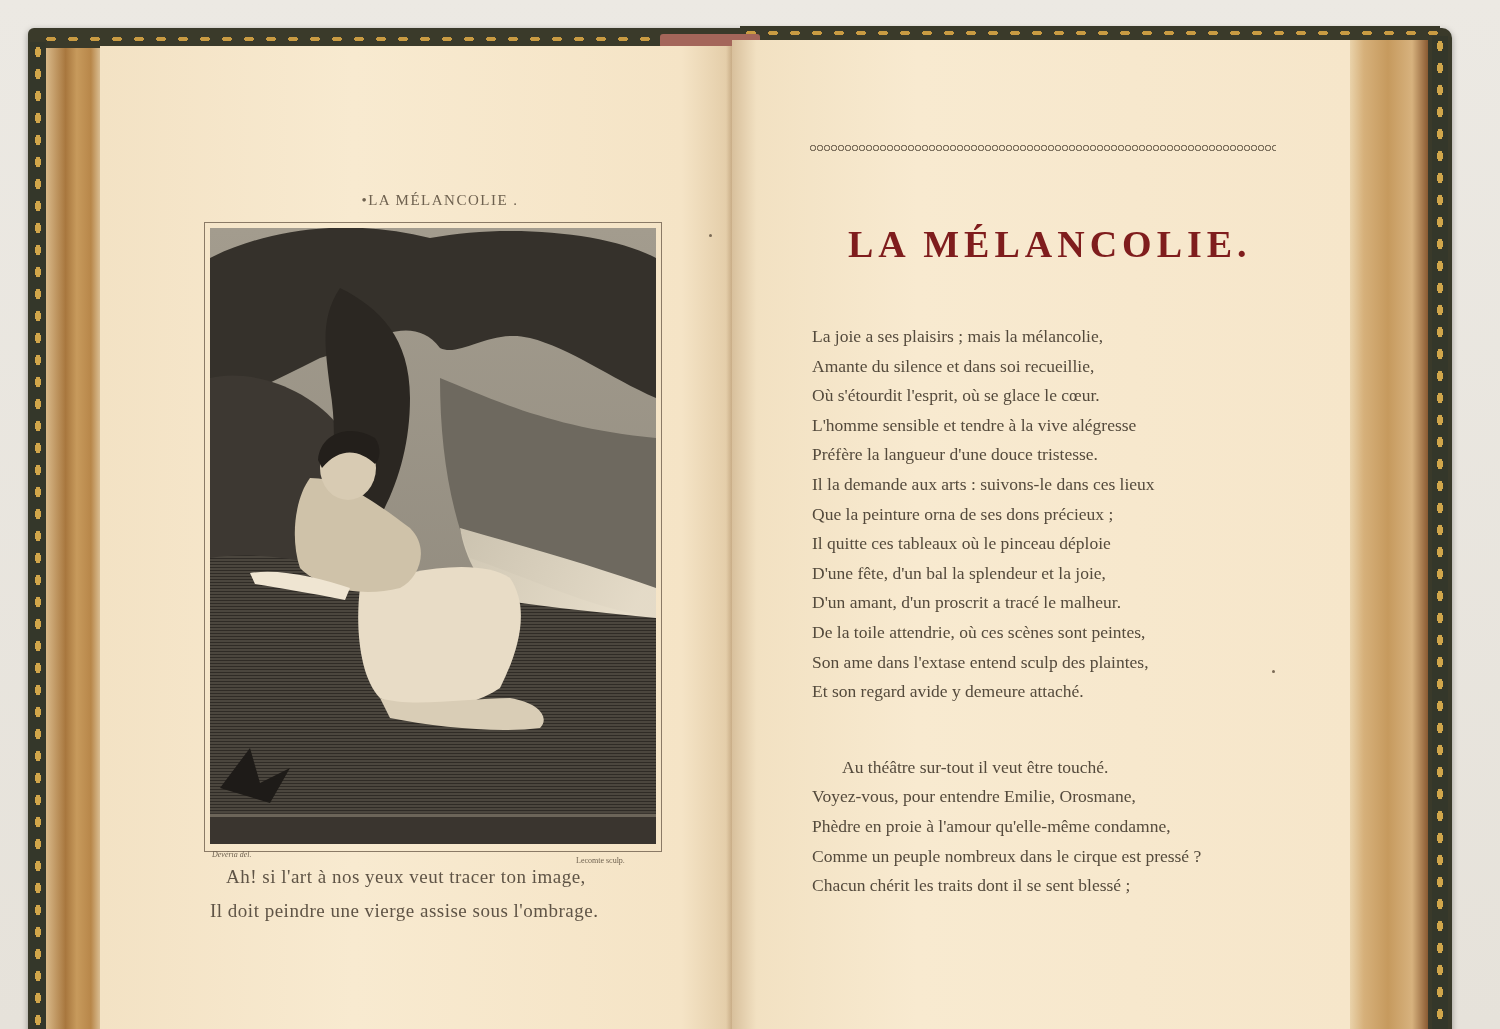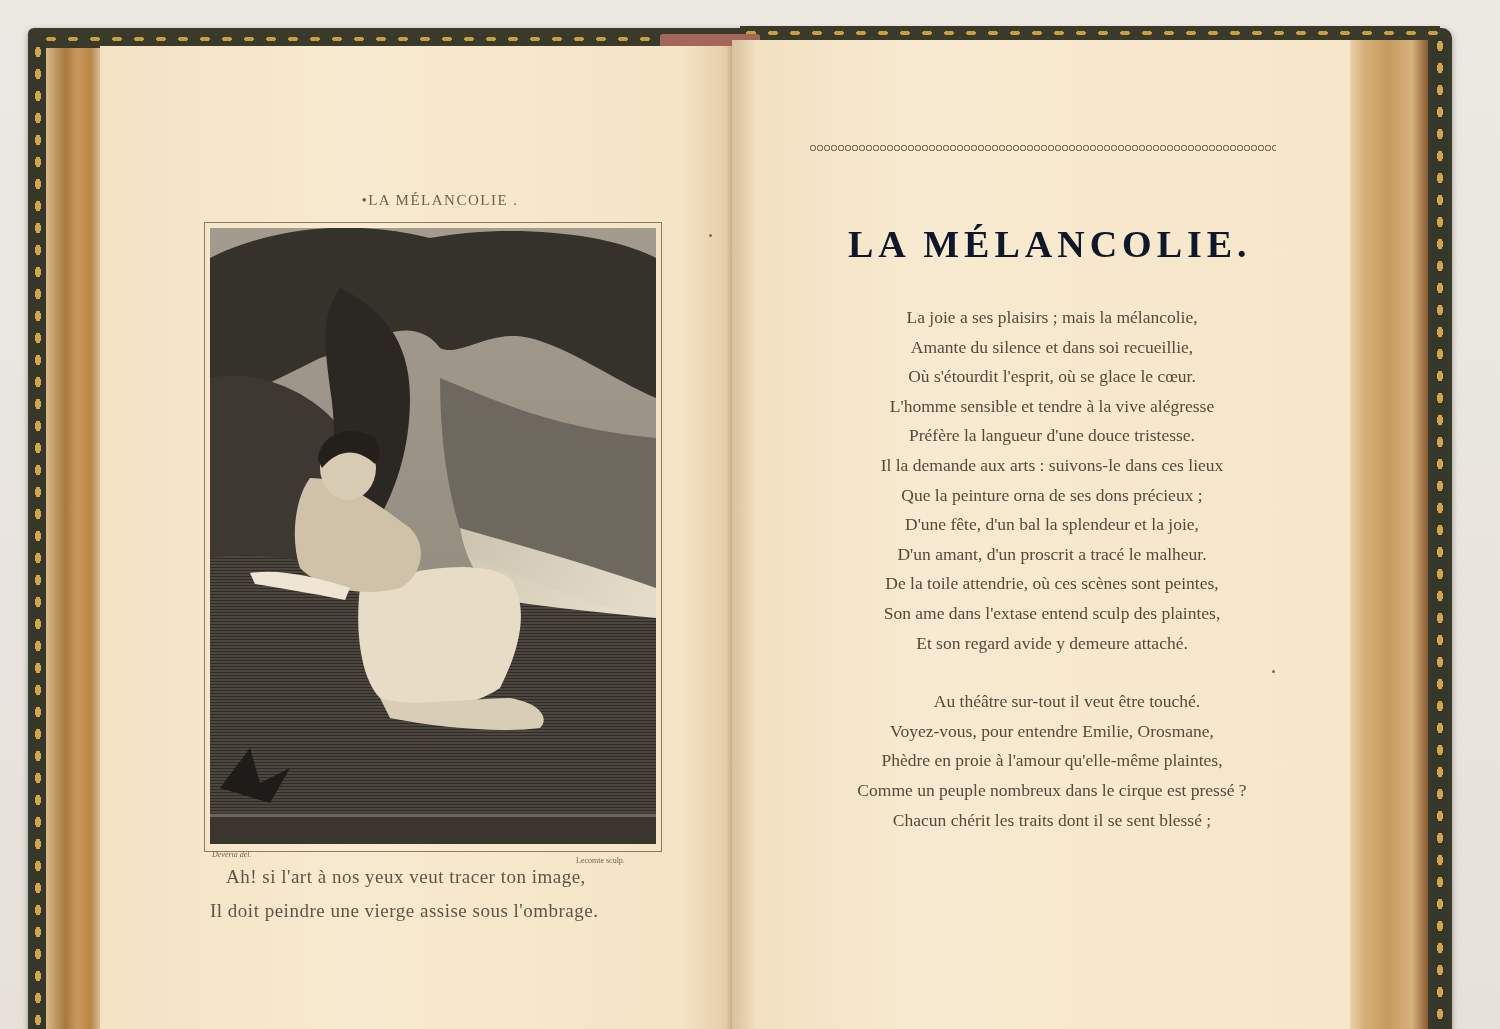--- a/index.html
+++ b/index.html
@@ -100,29 +100,29 @@
   .caption-2 { top:900px; left:210px; }
   
   .ornament {
     position:absolute; left:810px; top:142px; width:466px; height:10px;
     background:
       radial-gradient(circle at 3px 6px, transparent 2px, #6a5e4c 2.2px, #6a5e4c 3px, transparent 3.3px) 0 0/7px 10px repeat-x;
     opacity:.85;
   }
   .poem-title {
     position:absolute; left:848px; top:222px; font-size:38px; letter-spacing:5px;
-    color:#0f172a; font-weight:bold;
+    color:#7f1d1d; font-weight:bold;
   }
   .poem {
-    position:absolute; left:812px; top:303px; width:480px;
-    font-size:17.5px; color:#544a3c; line-height:29.6px;text-align:center;
+    position:absolute; left:812px; top:322px; width:480px;
+    font-size:17.5px; color:#544a3c; line-height:29.6px;
   }
   .poem .line { display:block; white-space:nowrap; }
   .poem .indent { padding-left:30px; }
-  .poem .stanza-gap { margin-top:29px; }
+  .poem .stanza-gap { margin-top:46px; }
   .speck { position:absolute; width:3px; height:3px; border-radius:50%; background:#7a6a55; }
 </style>
 </head>
 <body>
 
 <div class="backdrop"></div>
 
 <div class="cover"></div>
 <div class="gilt-top-left"></div>
 <div class="gilt-top-right"></div>
@@ -192,26 +192,27 @@
 <div class="poem-title">LA MÉLANCOLIE.</div>
 
 <div class="poem">
   <span class="line">La joie a ses plaisirs ; mais la mélancolie,</span>
   <span class="line">Amante du silence et dans soi recueillie,</span>
   <span class="line">Où s'étourdit l'esprit, où se glace le cœur.</span>
   <span class="line">L'homme sensible et tendre à la vive alégresse</span>
   <span class="line">Préfère la langueur d'une douce tristesse.</span>
   <span class="line">Il la demande aux arts : suivons-le dans ces lieux</span>
   <span class="line">Que la peinture orna de ses dons précieux ;</span>
+  <span class="line">Il quitte ces tableaux où le pinceau déploie</span>
   <span class="line">D'une fête, d'un bal la splendeur et la joie,</span>
   <span class="line">D'un amant, d'un proscrit a tracé le malheur.</span>
   <span class="line">De la toile attendrie, où ces scènes sont peintes,</span>
   <span class="line">Son ame dans l'extase entend sculp des plaintes,</span>
   <span class="line">Et son regard avide y demeure attaché.</span>
   <span class="line indent stanza-gap">Au théâtre sur-tout il veut être touché.</span>
   <span class="line">Voyez-vous, pour entendre Emilie, Orosmane,</span>
-  <span class="line">Phèdre en proie à l'amour qu'elle-même plaintes,</span>
+  <span class="line">Phèdre en proie à l'amour qu'elle-même condamne,</span>
   <span class="line">Comme un peuple nombreux dans le cirque est pressé ?</span>
   <span class="line">Chacun chérit les traits dont il se sent blessé ;</span>
 </div>
 
 <div class="speck" style="left:709px;top:234px;"></div>
 <div class="speck" style="left:1272px;top:670px;"></div>
 
 </body></html>

